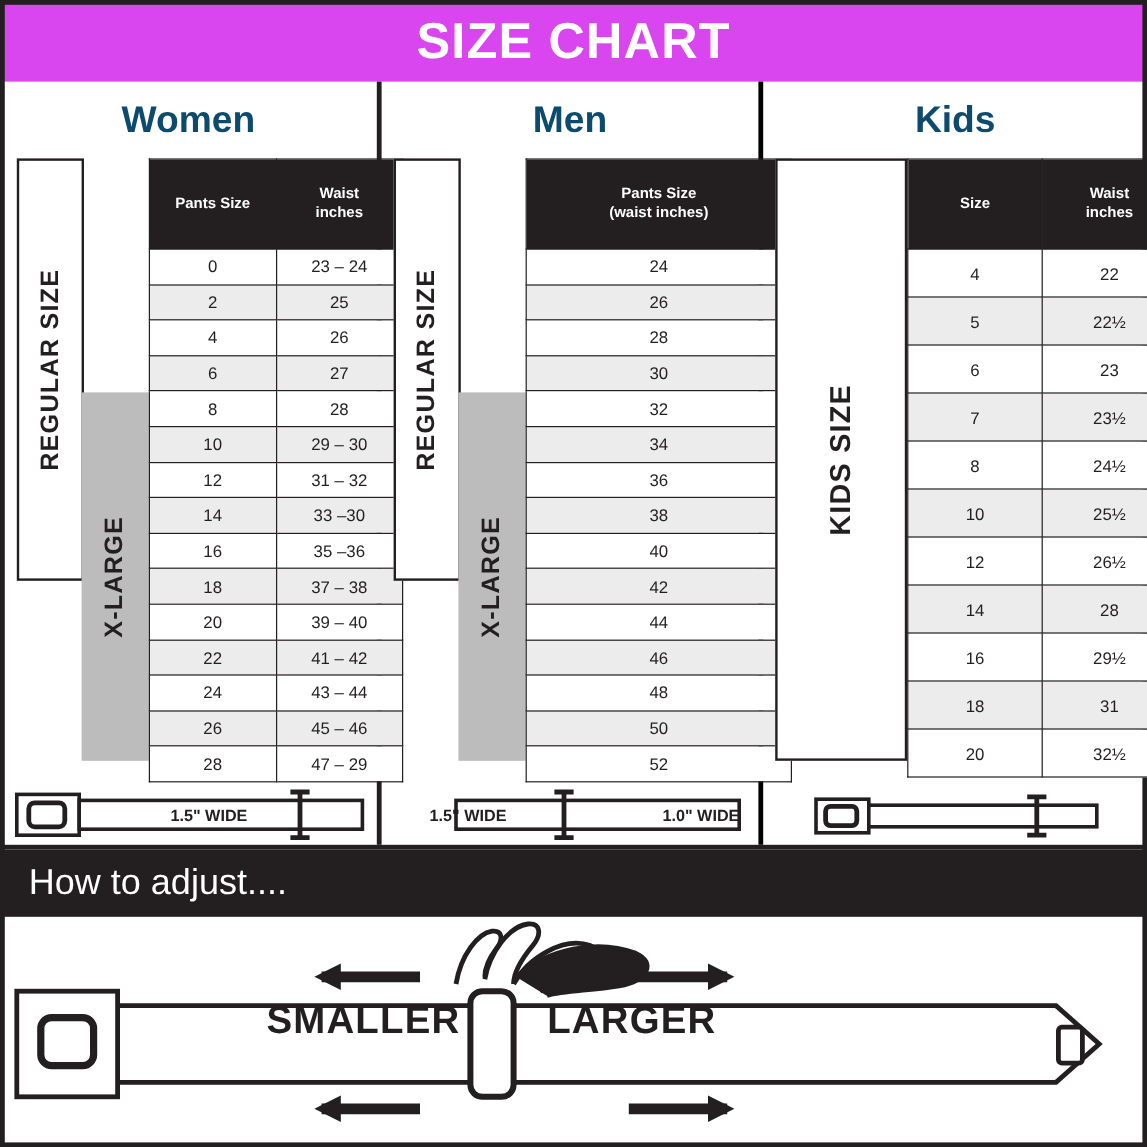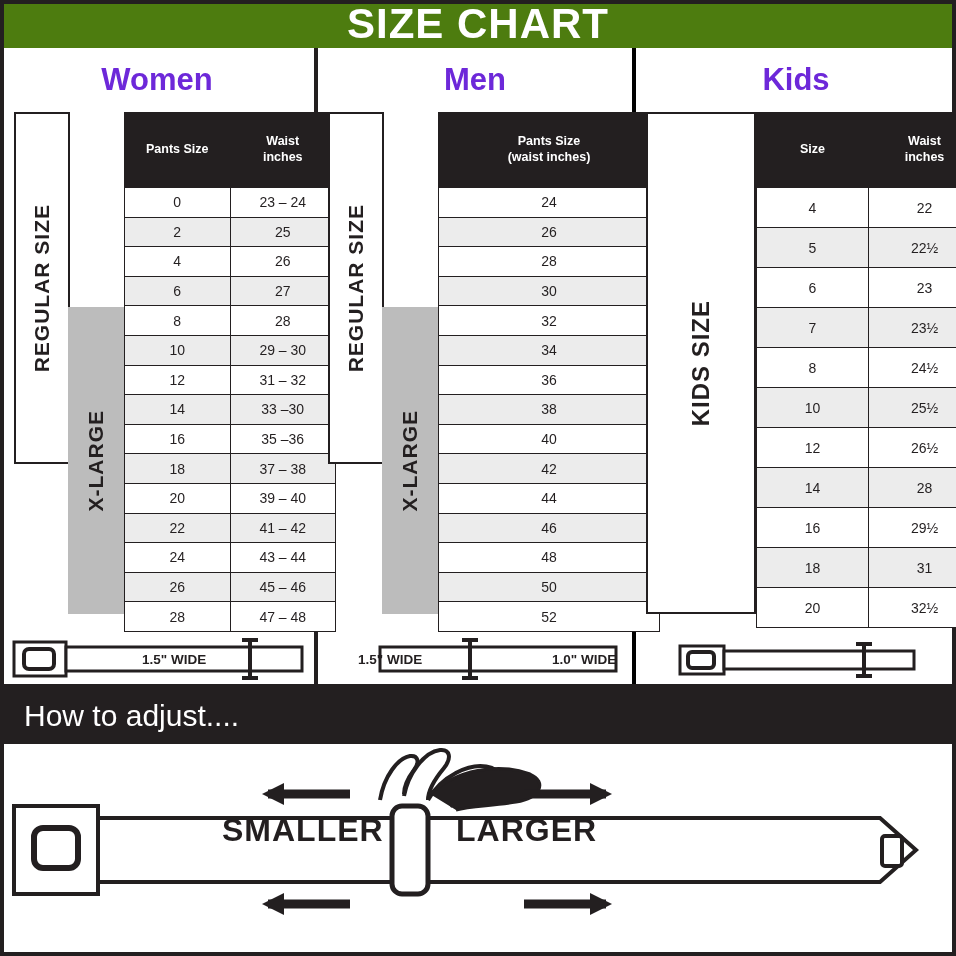--- a/index.html
+++ b/index.html
@@ -16,22 +16,22 @@
   .page {
     position: relative;
     width: 956px;
     height: 956px;
     background: #ffffff;
     box-sizing: border-box;
   }
 
   
   .title-bar {
-    background: #4d7c0f;
-    height: 48px;
+    background: #d946ef;
+    height: 68px;
     display: flex;
     align-items: center;
     justify-content: center;
   }
   .title-bar .title-text {
     color: #ffffff;
     font-size: 42px;
     font-weight: bold;
     letter-spacing: 1px;
     font-family: "Liberation Sans", sans-serif;
@@ -49,21 +49,21 @@
     position: relative;
     box-sizing: border-box;
     padding-top: 6px;
   }
   .col-women { width: 318px; border-right: 4px solid #231f20; }
   .col-men   { width: 318px; border-right: 4px solid #000000; }
   .col-kids  { width: 320px; }
 
   .col-heading {
     text-align: center;
-    color: #6d28d9;
+    color: #0c4a6e;
     font-size: 31px;
     font-weight: bold;
     margin: 8px 0 14px 0;
     font-family: "Liberation Sans", sans-serif;
   }
 
   
   .table-wrap {
     position: relative;
     margin: 0 auto;
@@ -296,21 +296,21 @@
             <tr>
                 <td>24</td>
                 <td>43 – 44</td>
               </tr>
             <tr class="alt">
                 <td>26</td>
                 <td>45 – 46</td>
               </tr>
             <tr>
                 <td>28</td>
-                <td>47 – 48</td>
+                <td>47 – 29</td>
               </tr>
           </tbody>
         </table>
       </div>
 
       <div class="belt-diagram" style="width:300px; height:60px; margin-top:14px; margin-left:10px;">
         <svg width="300" height="60" viewBox="0 0 300 60">
           <rect x="4" y="14" width="52" height="34" fill="#fff" stroke="#231f20" stroke-width="3"></rect>
           <rect x="14" y="21" width="30" height="20" rx="5" fill="#fff" stroke="#231f20" stroke-width="4"></rect>
           <rect x="56" y="19" width="236" height="24" fill="#fff" stroke="#231f20" stroke-width="3"></rect>

